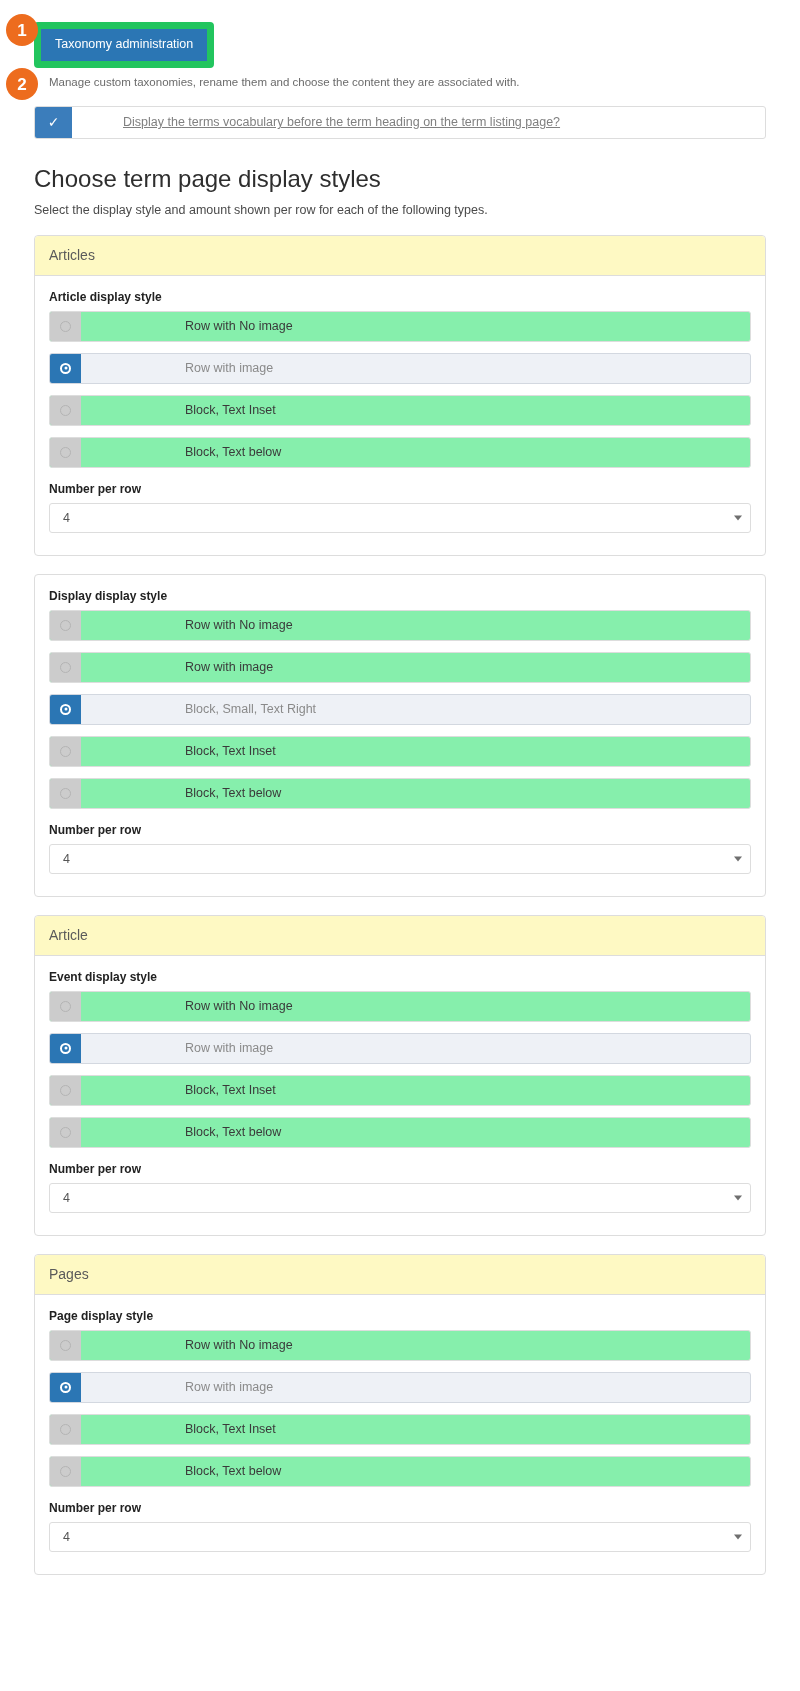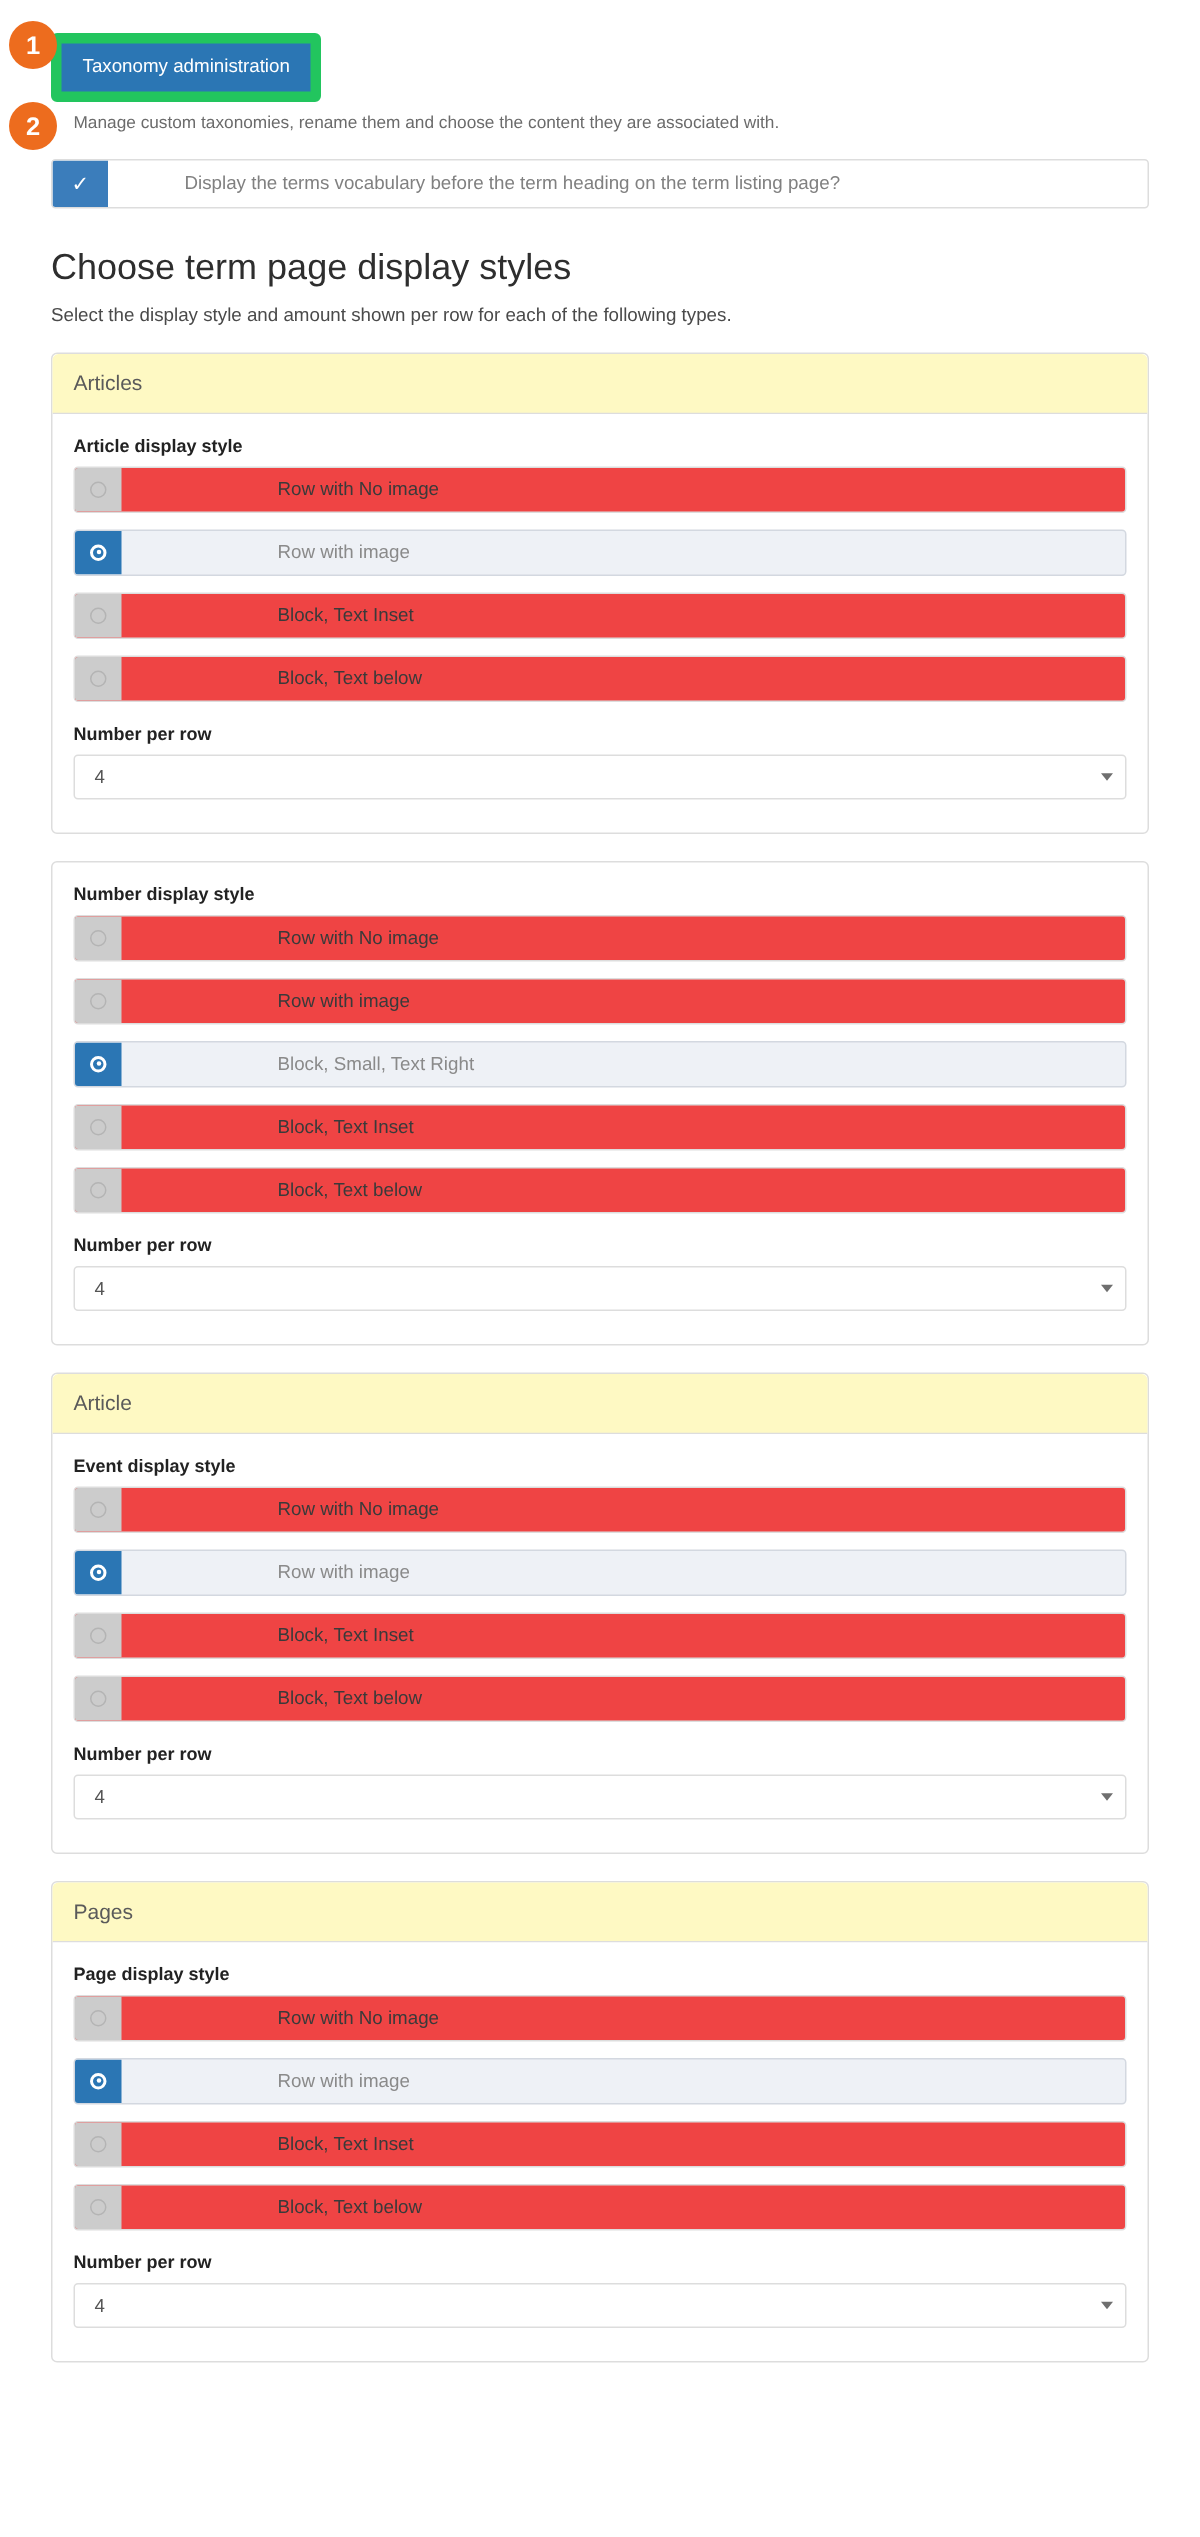--- a/index.html
+++ b/index.html
@@ -81,20 +81,21 @@
     font-size: 14px;
     cursor: pointer;
   }
   .check-label {
     display: flex;
     align-items: center;
     padding-left: 51px;
     font-size: 12.5px;
     color: #808080;
     flex: 1;
+    text-decoration: underline;
   }
 
   
   h1.title {
     margin: 26px 0 10px 34px;
     font-size: 24px;
     font-weight: normal;
     color: #2e2e2e;
     letter-spacing: 0;
   }
@@ -130,21 +131,21 @@
   }
 
   
   .radio-list { margin: 0 0 0 0; }
   .radio-row {
     display: flex;
     align-items: stretch;
     height: 31px;
     border: 1px solid #dddddd;
     border-radius: 3px;
-    background: #ef4444;
+    background: #86efac;
     overflow: hidden;
     margin-bottom: 11px;
     cursor: pointer;
   }
   .radio-row.selected {
     background: #eef1f6;
     border-color: #d3d8e0;
   }
   .radio-mark {
     width: 31px;
@@ -279,21 +280,21 @@
           </div>
           <div class="field-label" style="margin-top: 14px;">Number per row</div>
           <div class="select-wrap">
             <div class="select-box">4</div>
             <span class="select-caret"></span>
           </div>
         </div>
       </div>
       <div class="panel">
         <div class="panel-body">
-          <div class="field-label">Number display style</div>
+          <div class="field-label">Display display style</div>
           <div class="radio-list">
             <div class="radio-row">
               <div class="radio-mark">
                 <span class="radio-dot"></span>
               </div>
               <div class="radio-text">Row with No image</div>
             </div>
             <div class="radio-row">
               <div class="radio-mark">
                 <span class="radio-dot"></span>

